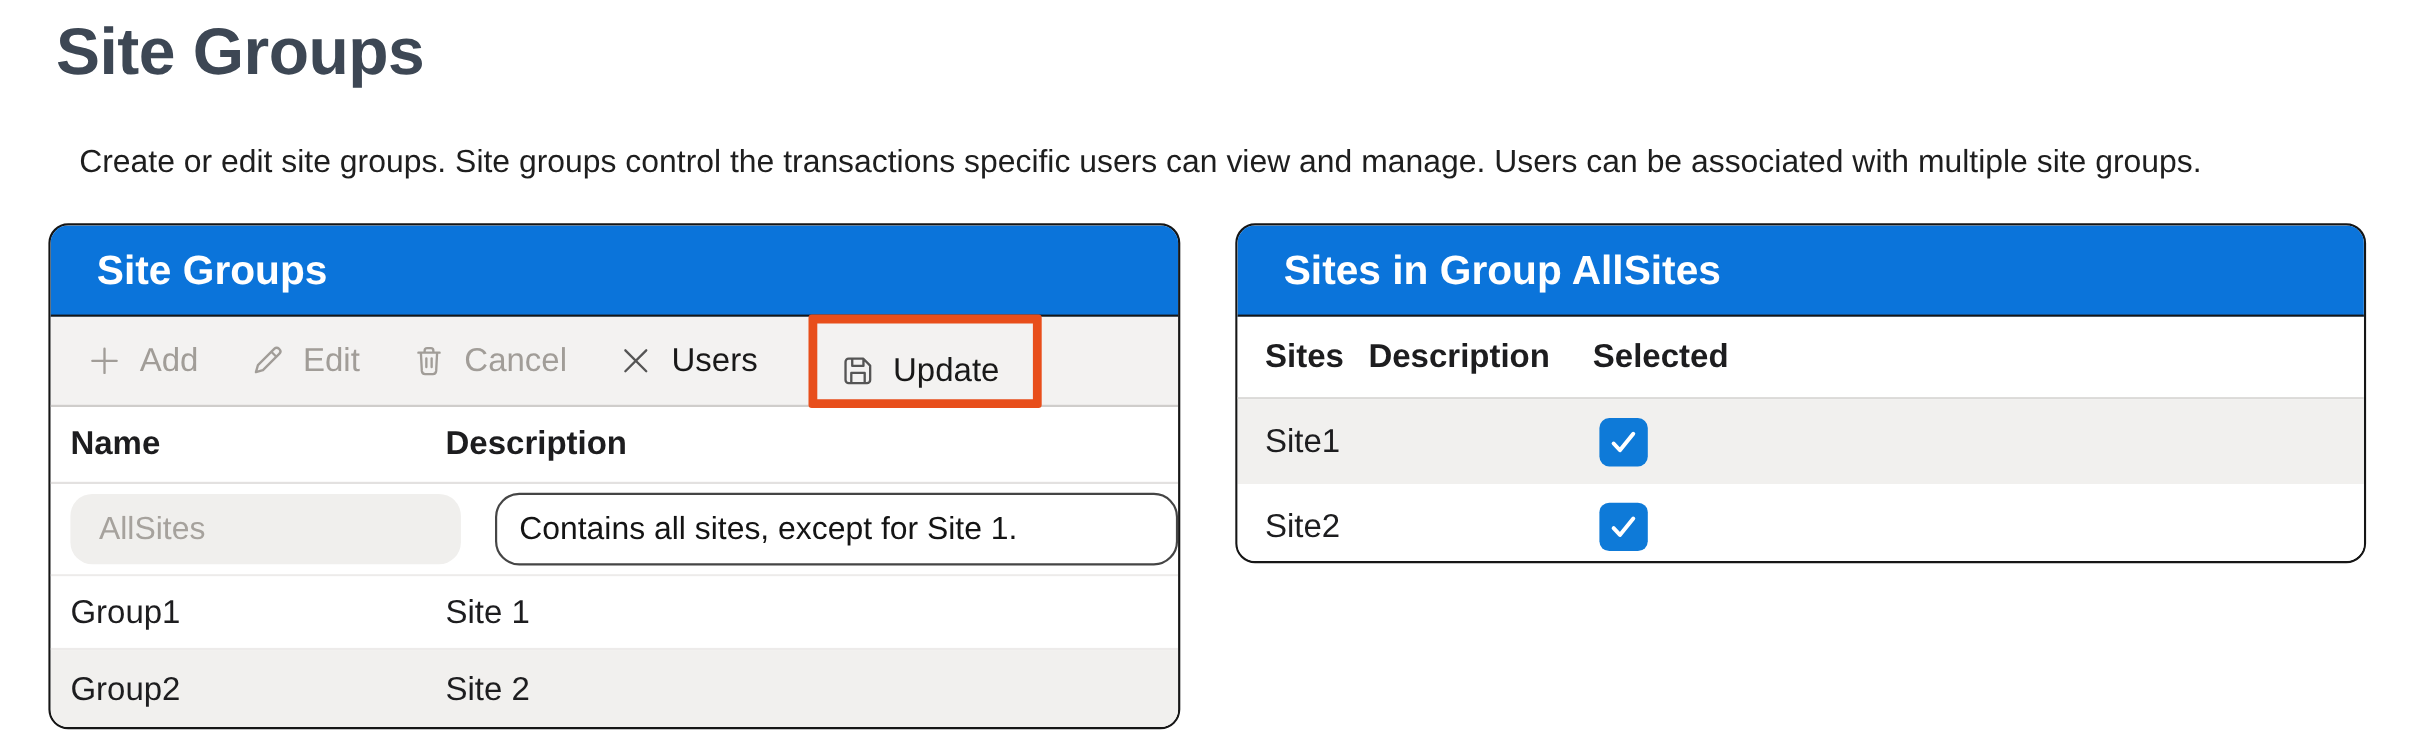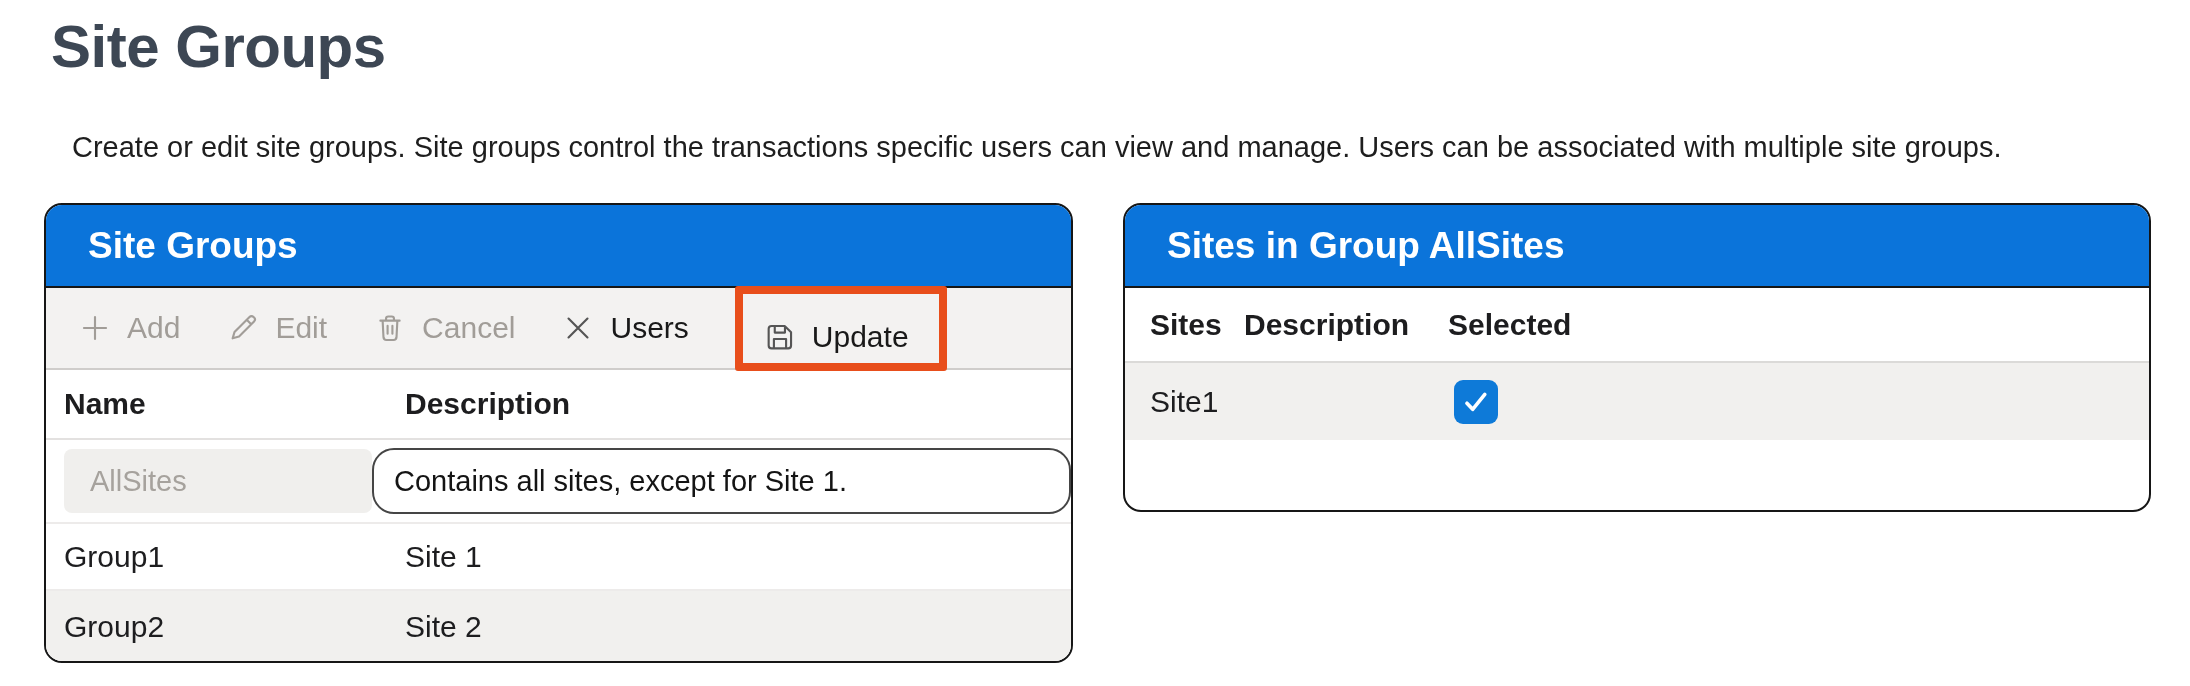--- a/index.html
+++ b/index.html
@@ -58,26 +58,26 @@
   .update-box .tb-btn{margin-right:0;}
   
   .lt-headrow{
     height:70px;display:flex;align-items:center;
     border-bottom:2px solid #e3e1e0;font-weight:700;font-size:30px;background:#fff;
   }
   .col-name{width:359px;padding-left:18px;}
   .col-desc{flex:1;}
   .edit-row{height:84px;display:flex;align-items:center;border-bottom:2px solid #edebea;background:#fff;}
   .name-input{
-    margin-left:18px;width:308px;height:64px;background:#f0efed;border:none;
-    border-radius:8px;font-size:29px;color:#a6a29d;padding:0 20px 0 26px;
+    margin-left:18px;width:355px;height:64px;background:#f0efed;border:none;
+    border-radius:20px;font-size:29px;color:#a6a29d;padding:0 20px 0 26px;
     font-family:"Liberation Sans",sans-serif;outline:none;
   }
   .desc-input{
-    width:725px;height:66px;background:#ffffff;
+    margin-left:31px;width:725px;height:66px;background:#ffffff;
     border:2px solid #454545;border-radius:22px;font-size:29px;color:#141414;
     padding:0 18px 0 20px;font-family:"Liberation Sans",sans-serif;outline:none;
   }
   .data-row{height:67px;display:flex;align-items:center;font-size:30px;background:#fff;
     border-bottom:2px solid #edebea;}
   .data-row:last-child{border-bottom:none;background:var(--row-gray);height:72px;}
   
   .rt-headrow{
     height:75px;display:flex;align-items:center;font-weight:700;font-size:30px;
     border-bottom:2px solid #dbdad8;background:#fff;
@@ -194,13 +194,26 @@
       <div class="checkbox">
         <span>
           <svg viewBox="0 0 24 24">
               <path d="M5.2 12.9l4.3 4.6 9.1-11.2" stroke="#ffffff" stroke-width="2.7" fill="none" stroke-linecap="round" stroke-linejoin="round"></path>
             </svg>
         </span>
       </div>
     </div>
   </div>
 
+  <div class="r-row">
+    <div class="rcol-code">Site2</div>
+    <div class="rcol-desc"></div>
+    <div class="rcol-sel">
+      <div class="checkbox">
+        <span>
+          <svg viewBox="0 0 24 24">
+              <path d="M5.2 12.9l4.3 4.6 9.1-11.2" stroke="#ffffff" stroke-width="2.7" fill="none" stroke-linecap="round" stroke-linejoin="round"></path>
+            </svg>
+        </span>
+      </div>
+    </div>
+  </div>
 </div>
 
 </body></html>

